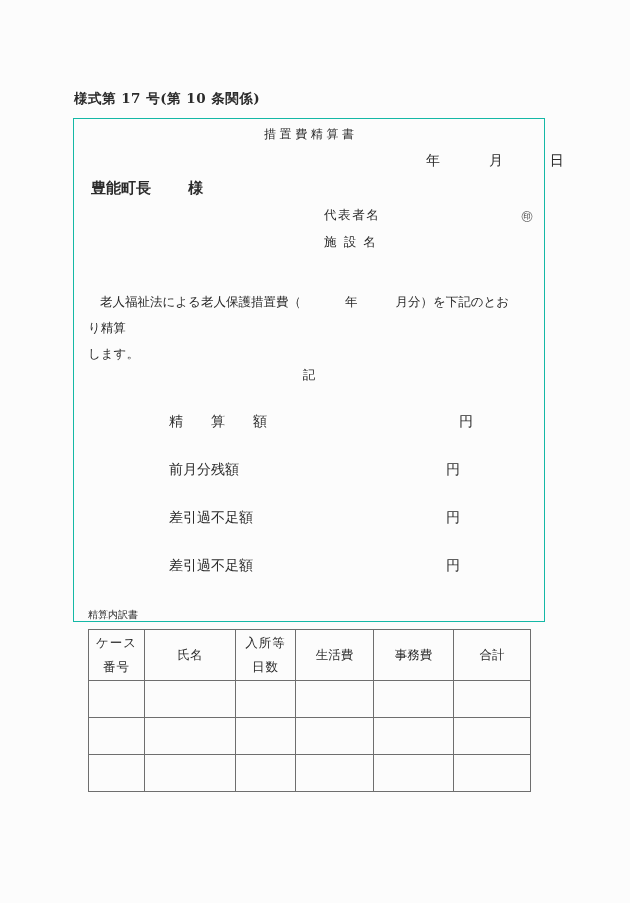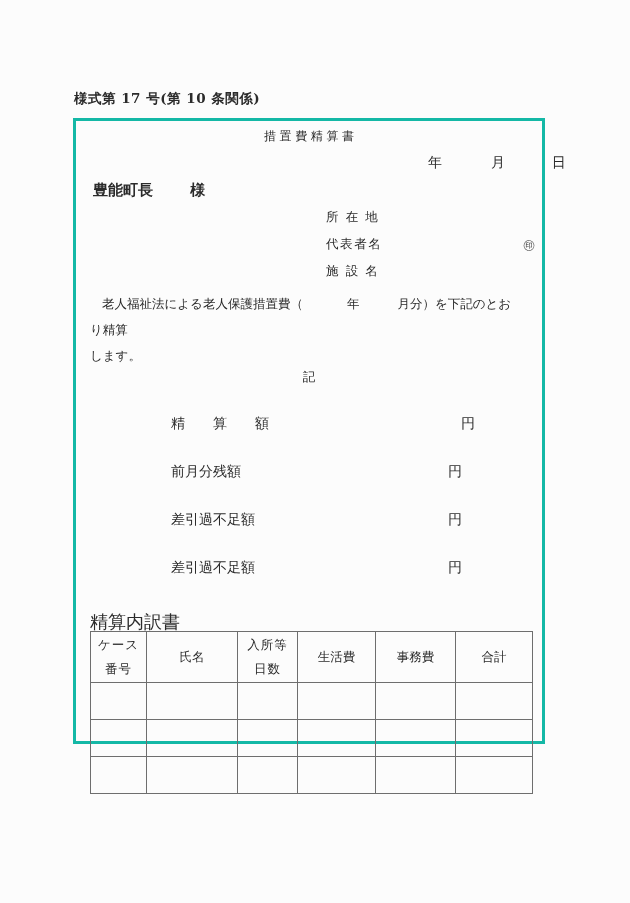--- a/index.html
+++ b/index.html
@@ -33,22 +33,22 @@
     white-space: nowrap;
     font-weight: bold;
   }
 
   
   .frame {
     position: absolute;
     left: 73px;
     top: 118px;
     width: 472px;
-    height: 626px;
-    border: 3px solid #14b8a6;
+    height: 504px;
+    border: 1px solid #14b8a6;
     box-sizing: border-box;
     background: transparent;
   }
 
   .inner {
     position: absolute;
     inset: 0;
   }
 
   
@@ -161,21 +161,21 @@
     top: 0;
   }
   .amt-unit.far  { left: 385px; }
   .amt-unit.near { left: 372px; }
 
   
   .table-caption {
     position: absolute;
     left: 14px;
     top: 489px;
-    font-size: 18px;
+    font-size: 10px;
     white-space: nowrap;
   }
 
   .breakdown {
     position: absolute;
     left: 14px;
     top: 510px;
     width: 442px;
     border-collapse: collapse;
     table-layout: fixed;
@@ -228,23 +228,20 @@
         <span class="gap-b"></span>
         <span class="u">日</span>
       </div>
 
       <div class="addressee">
         <span>豊能町長</span>
         <span class="sama">様</span>
       </div>
 
       <div class="facility">
-        <div class="row">
-          <span class="label-spaced">所 在 地</span>
-        </div>
         <div class="row">
           <span class="label-spaced">代表者名</span>
           <span class="seal">㊞</span>
         </div>
         <div class="row">
           <span class="label-spaced">施 設 名</span>
         </div>
       </div>
 
       <div class="body-text">

